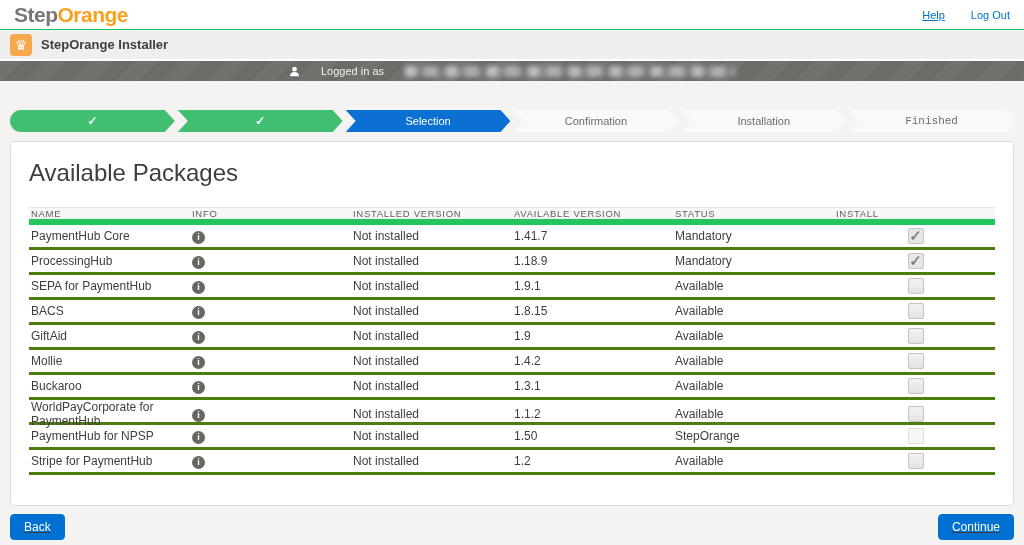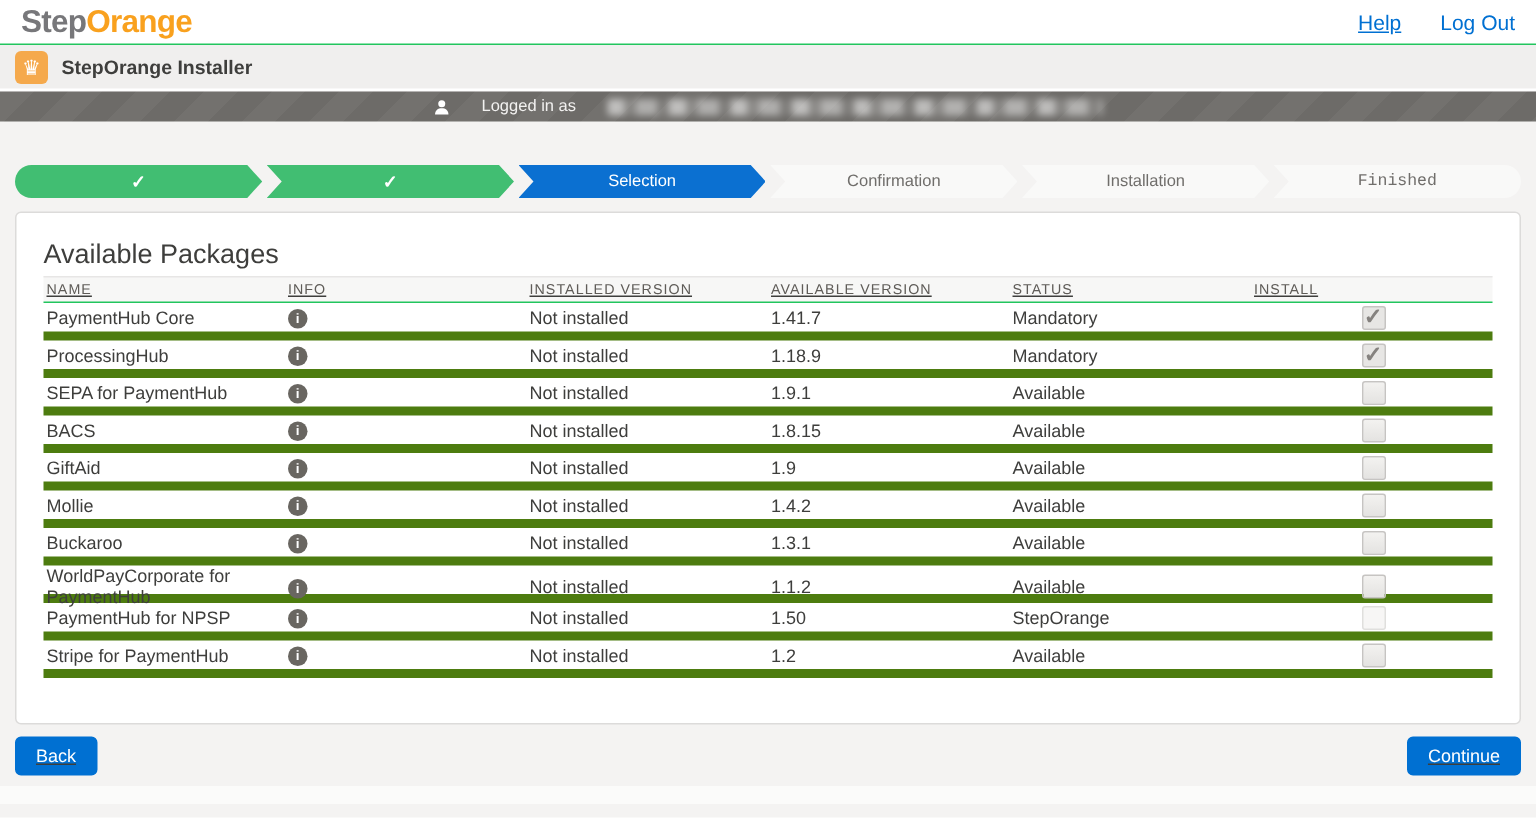--- a/index.html
+++ b/index.html
@@ -6,21 +6,21 @@
   html,body { width:1024px; height:545px; overflow:hidden; }
   body { font-family:"Liberation Sans", sans-serif; background:#f4f3f2; color:#3e3e3c; }
 
   
   .top-bar { height:30px; background:#ffffff; display:flex; align-items:center;
              justify-content:space-between; padding:0 14px; border-bottom:1px solid #22c55e; }
   .logo { font-size:21px; font-weight:bold; letter-spacing:-0.5px; line-height:30px; }
   .logo .step { color:#77777a; }
   .logo .orange { color:#f9a11e; }
   .top-links { display:flex; gap:26px; align-items:center; }
-  .top-links a { font-size:14px; color:#0070d2; text-decoration:none; cursor:pointer; }
+  .top-links a { font-size:11px; color:#0070d2; text-decoration:none; cursor:pointer; }
   .top-links a.underline { text-decoration:underline; }
 
   
   .title-bar { height:31px; background:#f0efee; border-bottom:2px solid #ffffff;
                display:flex; align-items:center; gap:9px; padding:0 10px; }
   .app-icon { width:22px; height:22px; border-radius:4px; background:#f5a94c; color:#ffffff;
               font-size:14px; line-height:22px; text-align:center; }
   .app-title { font-size:13px; font-weight:bold; color:#3e3e3c; }
 
   
@@ -46,29 +46,29 @@
   .seg.current  { background:#0b70d1;text-align:right; }
   .seg.future   { background:#f9f9f8; }
   .seg .lbl { font-size:11px; }
   .seg.complete .lbl { color:#ffffff; font-weight:bold; font-size:12px; }
   .seg.current  .lbl { color:#ffffff; }
   .seg.future   .lbl { color:#706e6b; }
 
   
   .panel { margin:9px 10px 0; background:#ffffff; border:1px solid #dcdbda; border-radius:4px;
            padding:17px 18px 30px; }
-  .panel h1 { font-size:18px; font-weight:400; color:#3e3e3c; margin-bottom:4px; }
+  .panel h1 { font-size:24px; font-weight:400; color:#3e3e3c; margin-bottom:20px; }
 
   .thead, .trow { display:grid;
         grid-template-columns:161px 161px 161px 161px 161px auto; align-items:center; }
-  .thead { background:#f7f7f6; border-top:1px solid #e7e6e5; border-bottom:1px solid #22c55e;
-           height:18px;text-decoration:underline; }
+  .thead { background:#f7f7f6; border-top:1px solid #e7e6e5; border-bottom:6px solid #22c55e;
+           height:18px; }
   .th { font-size:9.5px; letter-spacing:.7px; color:#5f5c58; text-transform:uppercase;
         padding-left:2px; }
-  .trow { height:25px; border-bottom:6px solid #4d7c0f; font-size:12px; color:#3e3e3c; }
+  .trow { height:25px; border-bottom:3px solid #4d7c0f; font-size:12px; color:#3e3e3c; }
   .td { padding-left:2px; }
   .info-icon { display:inline-block; width:13px; height:13px; border-radius:50%;
                background:#696661; color:#ffffff; font-size:9px; font-weight:bold;
                line-height:13px; text-align:center; cursor:pointer; }
   .td.install { text-align:center; }
   .checkbox { display:inline-block; width:16px; height:16px; border-radius:2px;
               border:1px solid #c6c4c2; background:linear-gradient(#f3f2f0,#e4e3e1);
               font-size:15px; font-weight:bold; line-height:14px; color:#85827f;
               text-align:center; cursor:pointer; vertical-align:middle; }
   .checkbox.checked { background:#e7e6e4; }

